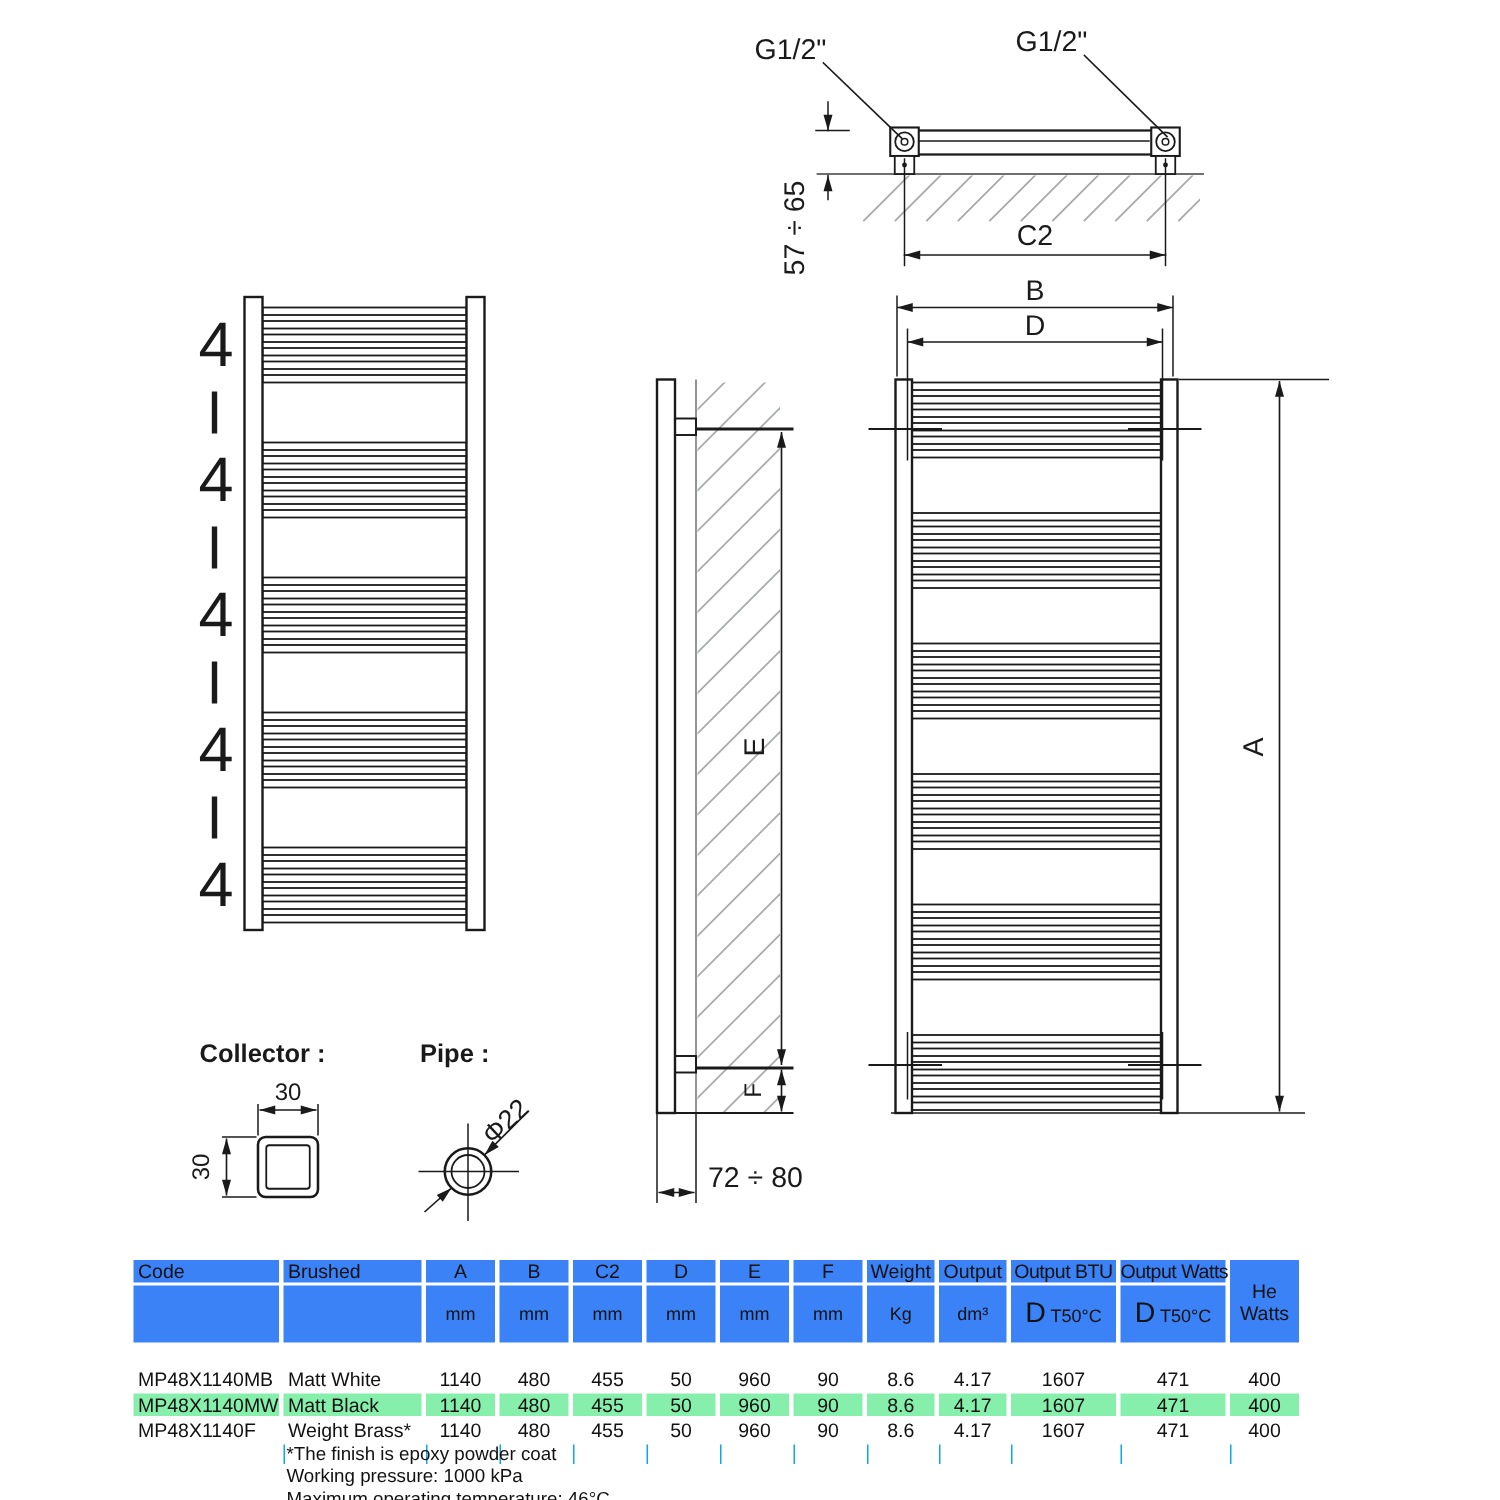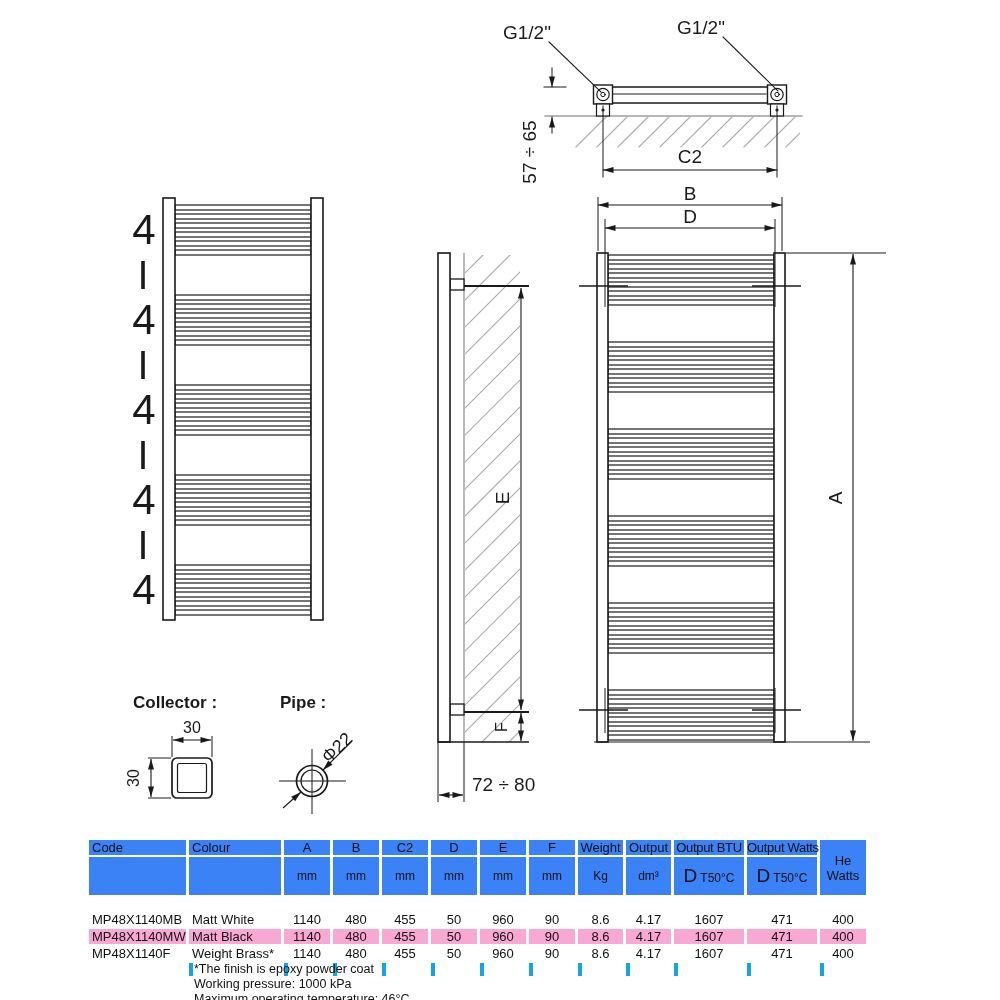--- a/index.html
+++ b/index.html
@@ -20,23 +20,23 @@
              vertical-align:middle;white-space:nowrap;overflow:visible;}
   .hdr{background:#3b82f6;}
   tr.h1 th{height:15px;font-size:13px;}
   tr.h1 th.ow{font-size:13px;letter-spacing:-0.3px;text-align:center;}
   tr.h2 td{height:38px;font-size:12px;}
   .tl{text-align:left !important;padding-left:3px !important;}
   .big{font-size:19px;}
   .he{font-size:12.5px;line-height:15px;}
   tr.sp td{height:13px;background:#fff;}
   tr.data td{height:15px;margin-left:32px;}
-  tr.band td{background:#f9a8d4;}
+  tr.band td{background:#86efac;}
   tr.notes td{height:13px;}
-  .vl{border-left:4px solid #0ea5e9;}
+  .vl{border-left:1px solid #0ea5e9;}
   td.rel{position:relative;}
   .notes-box{position:absolute;left:1px;top:-1px;width:340px;text-align:left;}
   .nb{font-size:12.5px;line-height:15px;white-space:nowrap;}
 </style>
 </head>
 <body>
 
 <div id="canvas">
 
 <svg id="drawing" width="1000" height="832" viewBox="0 0 1000 832">
@@ -315,21 +315,21 @@
           <col style="width:46px">
       <col style="width:45px">
           <col style="width:45px">
           <col style="width:70px">
           <col style="width:70px">
       <col style="width:46px">
     </colgroup>
     <tbody>
           <tr class="h1">
       <th class="hdr tl">Code</th>
-      <th class="hdr tl">Colour</th>
+      <th class="hdr tl">Brushed</th>
       <th class="hdr">A</th>
       <th class="hdr">B</th>
       <th class="hdr">C2</th>
       <th class="hdr">D</th>
       <th class="hdr">E</th>
       <th class="hdr">F</th>
       <th class="hdr">Weight</th>
       <th class="hdr">Output</th>
       <th class="hdr ow">Output BTU</th>
       <th class="hdr ow">Output Watts</th>

